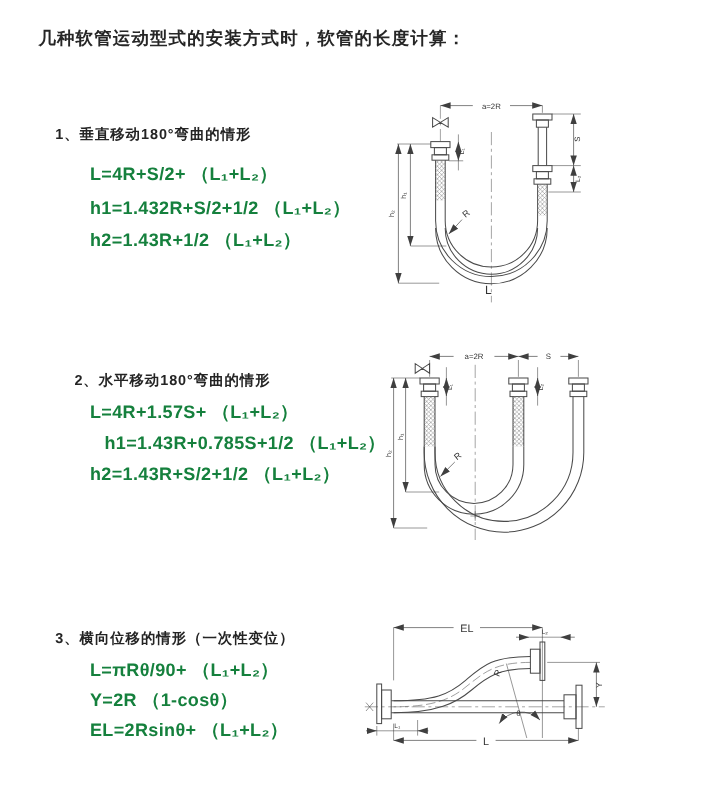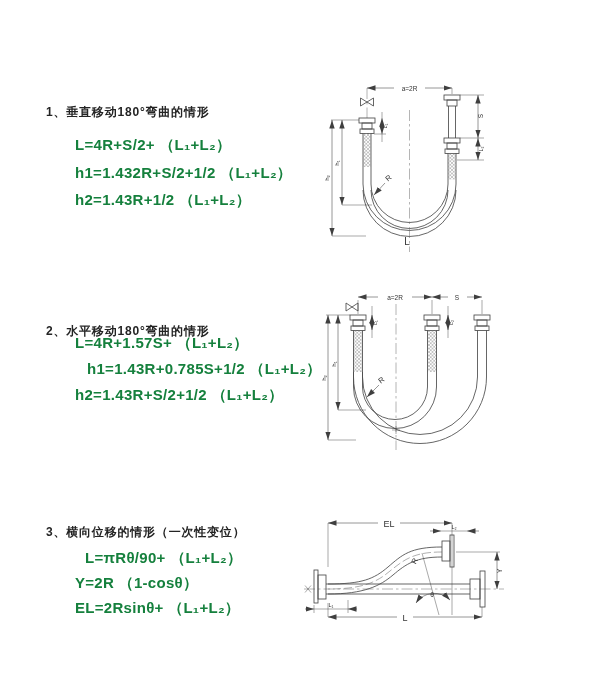--- a/index.html
+++ b/index.html
@@ -15,38 +15,39 @@
   .dim{stroke:#3f3f3f;stroke-width:0.55;fill:none;}
   .thin{stroke:#3f3f3f;stroke-width:0.45;fill:none;}
   .cl{stroke:#777;stroke-width:0.55;fill:none;stroke-dasharray:11 3 2.5 3;}
   .hdash{stroke:#6d6d6d;stroke-width:0.55;fill:none;stroke-dasharray:8 3;}
 </style>
 </head>
 <body>
 
 <div class="page">
 
+  <div class="doc-title">几种软管运动型式的安装方式时，软管的长度计算：</div>
 
   <div>
     <div class="sec-heading" style="left:46px;top:104px;">1、垂直移动180°弯曲的情形</div>
     <div class="formula" style="left:75px;top:136px;">L=4R+S/2+ （L₁+L₂）</div>
     <div class="formula" style="left:75px;top:164px;">h1=1.432R+S/2+1/2 （L₁+L₂）</div>
     <div class="formula" style="left:75px;top:191px;">h2=1.43R+1/2 （L₁+L₂）</div>
   </div>
 
   <div>
-    <div class="sec-heading" style="left:46px;top:309px;margin-top:14px;">2、水平移动180°弯曲的情形</div>
+    <div class="sec-heading" style="left:62px;top:309px;">2、水平移动180°弯曲的情形</div>
     <div class="formula" style="left:75px;top:334px;">L=4R+1.57S+ （L₁+L₂）</div>
     <div class="formula" style="left:75px;top:360px;margin-left:12px;">h1=1.43R+0.785S+1/2 （L₁+L₂）</div>
     <div class="formula" style="left:75px;top:386px;">h2=1.43R+S/2+1/2 （L₁+L₂）</div>
   </div>
 
   <div>
     <div class="sec-heading" style="left:46px;top:524px;">3、横向位移的情形（一次性变位）</div>
-    <div class="formula" style="left:85px;top:549px;">L=πRθ/90+ （L₁+L₂）</div>
+    <div class="formula" style="left:75px;top:549px;">L=πRθ/90+ （L₁+L₂）</div>
     <div class="formula" style="left:75px;top:574px;">Y=2R （1-cosθ）</div>
     <div class="formula" style="left:75px;top:599px;">EL=2Rsinθ+ （L₁+L₂）</div>
   </div>
 
   <svg style="left:312px;top:72px;" width="286" height="190" viewBox="0 0 286 190">
     <defs>
       <marker id="arr" markerUnits="userSpaceOnUse" markerWidth="9" markerHeight="7" refX="8.5" refY="3" orient="auto-start-reverse">
         <path d="M0,0.3 L8.5,3 L0,5.7 Z" fill="#3f3f3f"></path>
       </marker>
       <pattern id="hatch" width="3.5" height="3.5" patternUnits="userSpaceOnUse">

